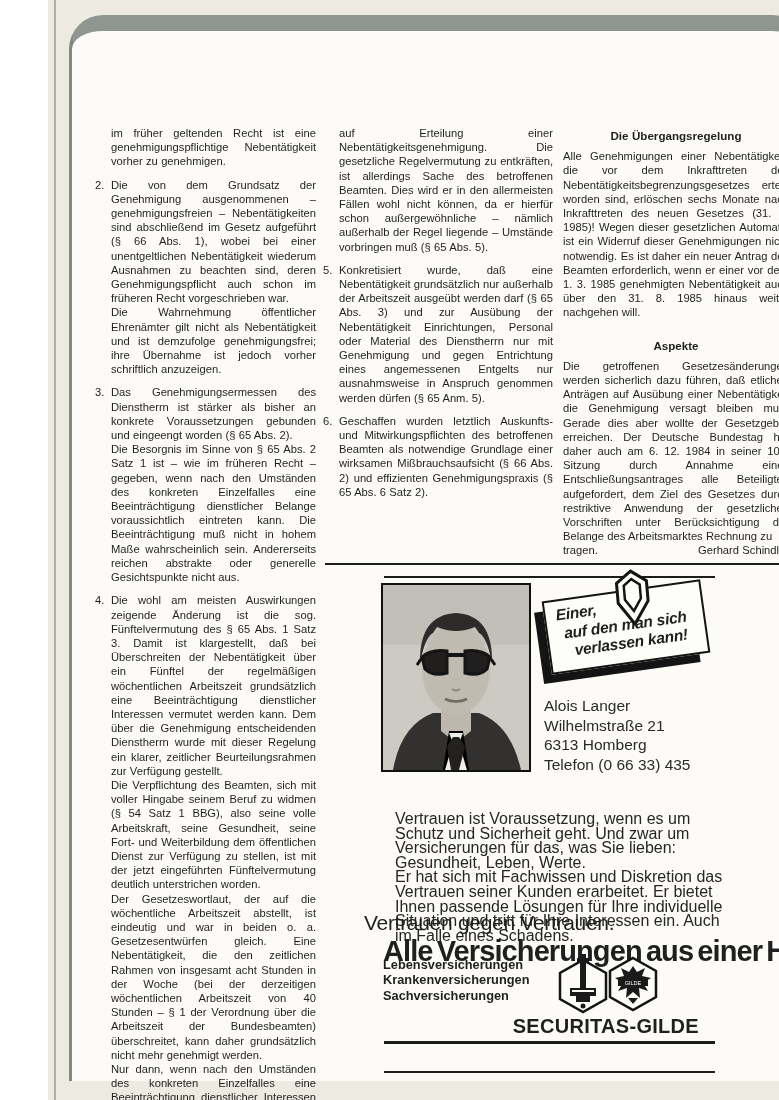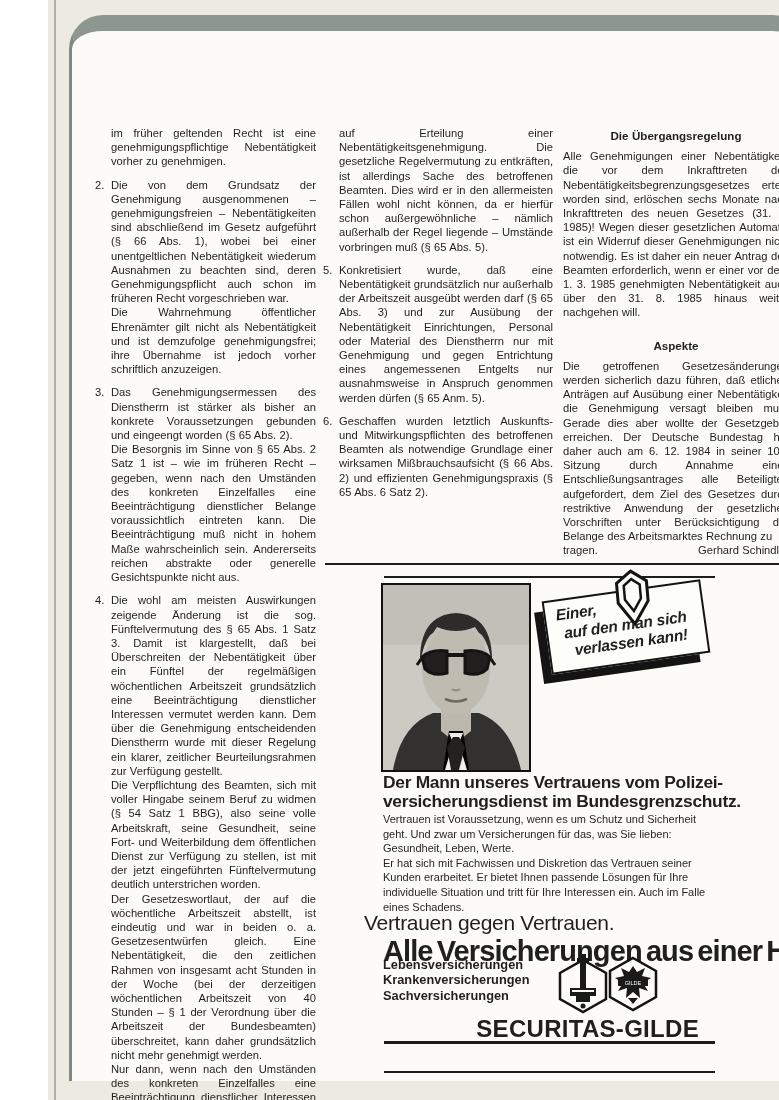--- a/index.html
+++ b/index.html
@@ -45,29 +45,29 @@
     position:absolute; left:498px; top:590px; width:160px; height:74px; box-sizing:border-box;
     background:#fdfdfa; border:2.5px solid #141414; box-shadow:-10px 9px 0 -1px #141414;
     transform:rotate(-8deg); padding:5px 6px 0 10px; z-index:3;
   }
   .banner .bl{font-style:italic; font-weight:bold; font-size:15.5px; line-height:18.5px; letter-spacing:-.2px; white-space:nowrap;}
   .banner .bl2{margin-left:6px;} .banner .bl3{margin-left:14px;}
   .clip{position:absolute; left:567px; top:569px; z-index:4; transform:rotate(-5deg);}
   .contact{position:absolute; left:496px; top:696px; font-size:15.5px; line-height:19.5px; color:#2a2a2a;}
   .ad-headline{position:absolute; left:335px; top:773px; width:340px; font-weight:bold;
                font-size:17.4px; line-height:19px; letter-spacing:-.3px; white-space:nowrap;}
-  .ad-body{position:absolute; left:335px; top:812px; width:336px; font-size:11px; line-height:14.6px; color:#262626;}
+  .ad-body{position:absolute; left:347px; top:812px; width:336px; font-size:16px; line-height:14.6px; color:#262626;}
   .ad-body p{margin:0;}
   .ad-slogan1{position:absolute; left:316px; top:911px; font-weight:normal; font-size:21px; letter-spacing:-.3px; white-space:nowrap;}
   .ad-slogan2{position:absolute; left:335px; top:935px; font-weight:bold; font-size:29px;
               letter-spacing:-.9px; word-spacing:-3px; white-space:nowrap;}
   .products{position:absolute; left:335px; top:957px; font-weight:bold; font-size:12.8px; line-height:15.3px;}
   .hexlogos{position:absolute; left:508px; top:952px;}
   .brand-name{position:absolute; left:336px; top:1015px; width:331px; text-align:right; padding-right:16px;
-              box-sizing:border-box; font-weight:bold; font-size:24px; letter-spacing:.3px;}
+              box-sizing:border-box; font-weight:bold; font-size:20px; letter-spacing:.3px;}
   .brand-sub{position:absolute; left:336px; top:1044px; width:331px; text-align:right; padding-right:42px;
              box-sizing:border-box; font-weight:bold; font-size:23px; letter-spacing:.2px;}
   .page-number{position:absolute; left:731px; top:1061px; font-size:11px; font-weight:bold;}
 </style>
 </head>
 <body>
 
 <div class="page">
   <div class="scan-edge"></div>
   <div class="sheet"></div>
@@ -145,25 +145,27 @@
     <div class="bl bl2">auf den man sich</div>
     <div class="bl bl3">verlassen kann!</div>
   </div>
   <div class="clip">
     <svg width="36" height="58" viewBox="0 0 36 58">
       <polygon points="18,2 33,13 33,33 18,55 3,33 3,13" fill="#fdfdfa" stroke="#141414" stroke-width="3"></polygon>
       <polygon points="18,10 26,16 26,30 18,42 10,30 10,16" fill="none" stroke="#141414" stroke-width="2.5"></polygon>
     </svg>
   </div>
 
-
-  <div class="ad-headline">
-    <div>Der Mann unseres Vertrauens vom Polizei-</div>
-    <div>versicherungsdienst im Bundesgrenzschutz.</div>
-  </div>
+  <div class="contact">
+    <div>Alois Langer</div>
+    <div>Wilhelmstraße 21</div>
+    <div>6313 Homberg</div>
+    <div>Telefon (0 66 33) 435</div>
+  </div>
+
 
   <div class="ad-body">
     <p>Vertrauen ist Voraussetzung, wenn es um Schutz und Sicherheit geht. Und zwar um Versicherungen für das, was Sie lieben: Gesundheit, Leben, Werte.</p>
     <p>Er hat sich mit Fachwissen und Diskretion das Vertrauen seiner Kunden erarbeitet. Er bietet Ihnen passende Lösungen für Ihre individuelle Situation und tritt für Ihre Interessen ein. Auch im Falle eines Schadens.</p>
   </div>
 
   <div class="ad-slogan1">Vertrauen gegen Vertrauen.</div>
   <div class="ad-slogan2">Alle Versicherungen aus einer Hand.</div>
 
   <div class="products">

